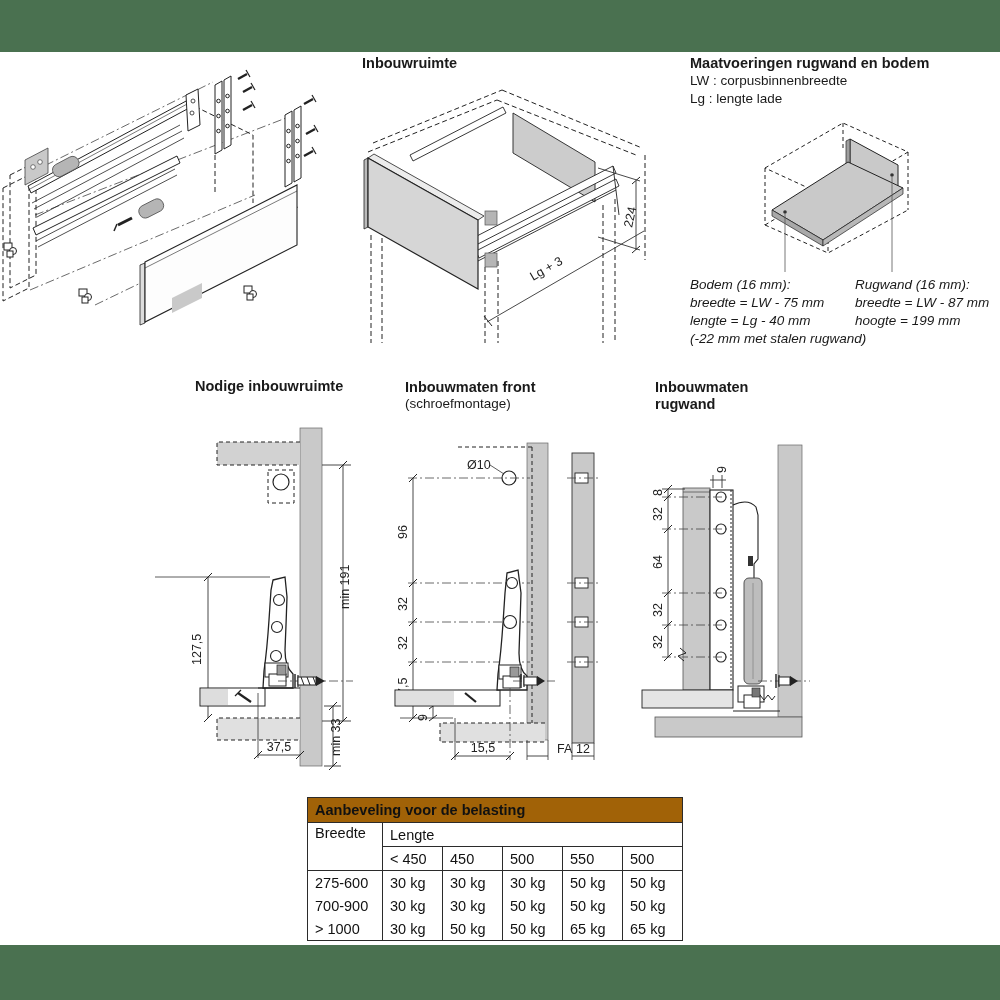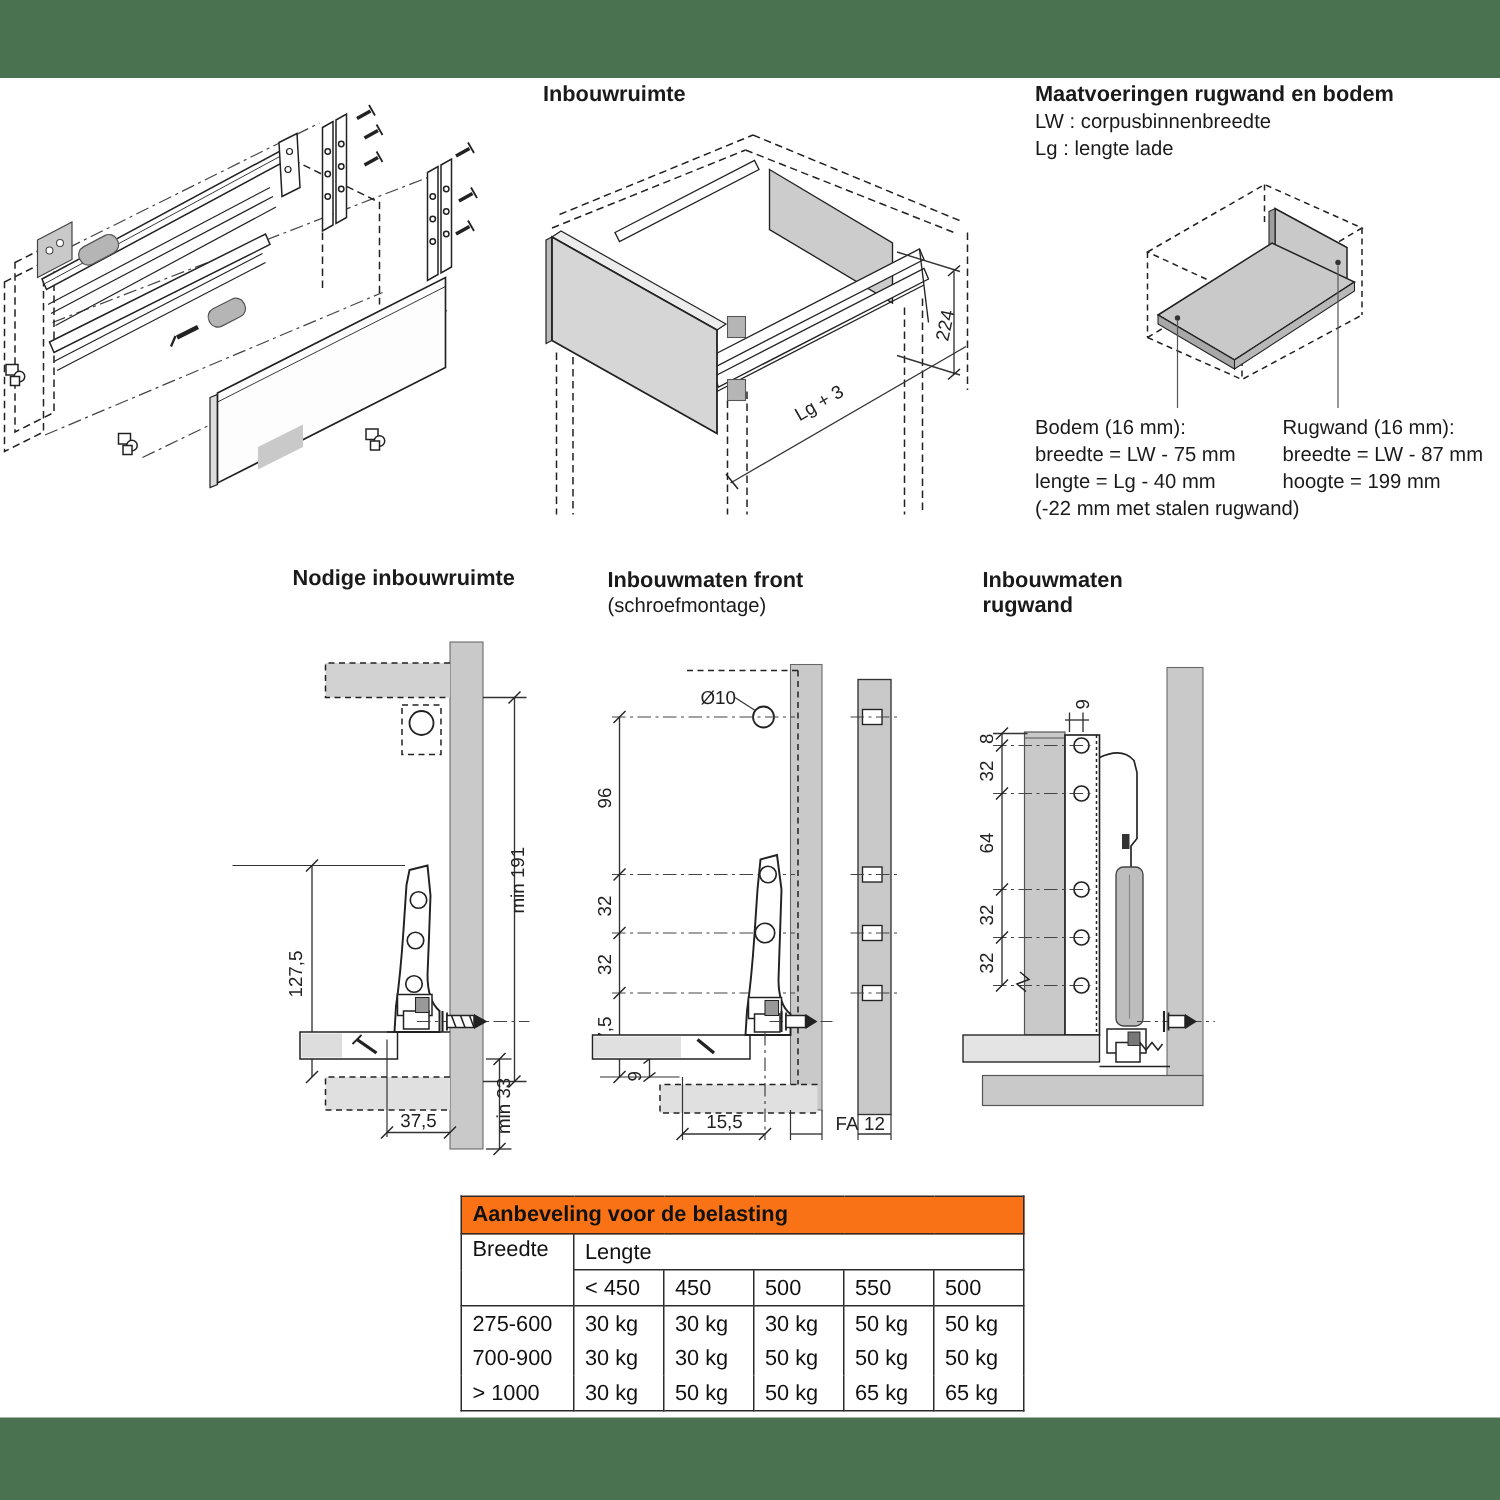--- a/index.html
+++ b/index.html
@@ -5,33 +5,33 @@
   html,body{margin:0;padding:0;}
   body{
     width:1000px;height:1000px;position:relative;background:#fff;
     font-family:"Liberation Sans",sans-serif;color:#1a1a1a;overflow:hidden;
   }
   .bar{position:absolute;left:0;width:1000px;background:#4a7150;}
   .bar-top{top:0;height:52px;}
   .bar-bottom{top:945px;height:55px;}
   .ttl{position:absolute;font-size:14.5px;font-weight:bold;white-space:nowrap;}
   .sub{position:absolute;font-size:13.5px;font-weight:normal;white-space:nowrap;}
-  .tblock{position:absolute;font-size:13.5px;line-height:18px;white-space:nowrap;}
+  .tblock{position:absolute;font-size:13.5px;line-height:18px;white-space:nowrap;font-style:italic;}
   .tblock div{white-space:nowrap;}
   svg{position:absolute;overflow:visible;}
   svg text{font-family:"Liberation Sans",sans-serif;}
   .dt{font-size:12.5px;fill:#222;}
   .dl{stroke:#333;stroke-width:0.9;fill:none;}
   .ddl{stroke:#444;stroke-width:0.8;stroke-dasharray:9 3 2 3;fill:none;}
   .dsh{stroke:#222;stroke-width:1;stroke-dasharray:5 3;fill:none;}
   .dsh2{stroke:#222;stroke-width:1;stroke-dasharray:4 3;fill:none;}
   .tk{stroke:#222;stroke-width:1;}
   .load-table{position:absolute;left:307px;top:797px;border-collapse:collapse;font-size:14.5px;color:#111;}
   .load-table td{border:1px solid #2b2b2b;padding:2px 7px;height:19px;white-space:nowrap;text-align:left;vertical-align:middle;}
-  .t-title td{background:#f97316;font-weight:bold;height:20px;}
+  .t-title td{background:#a16207;font-weight:bold;height:20px;}
   .t-breedte{vertical-align:top !important;}
   .row-body td{border-top:none;border-bottom:none;}
   .row-body-last td{border-bottom:1px solid #2b2b2b;}
 </style>
 </head>
 <body>
 
 <div class="bar bar-top"></div>
 <div class="bar bar-bottom"></div>
 

